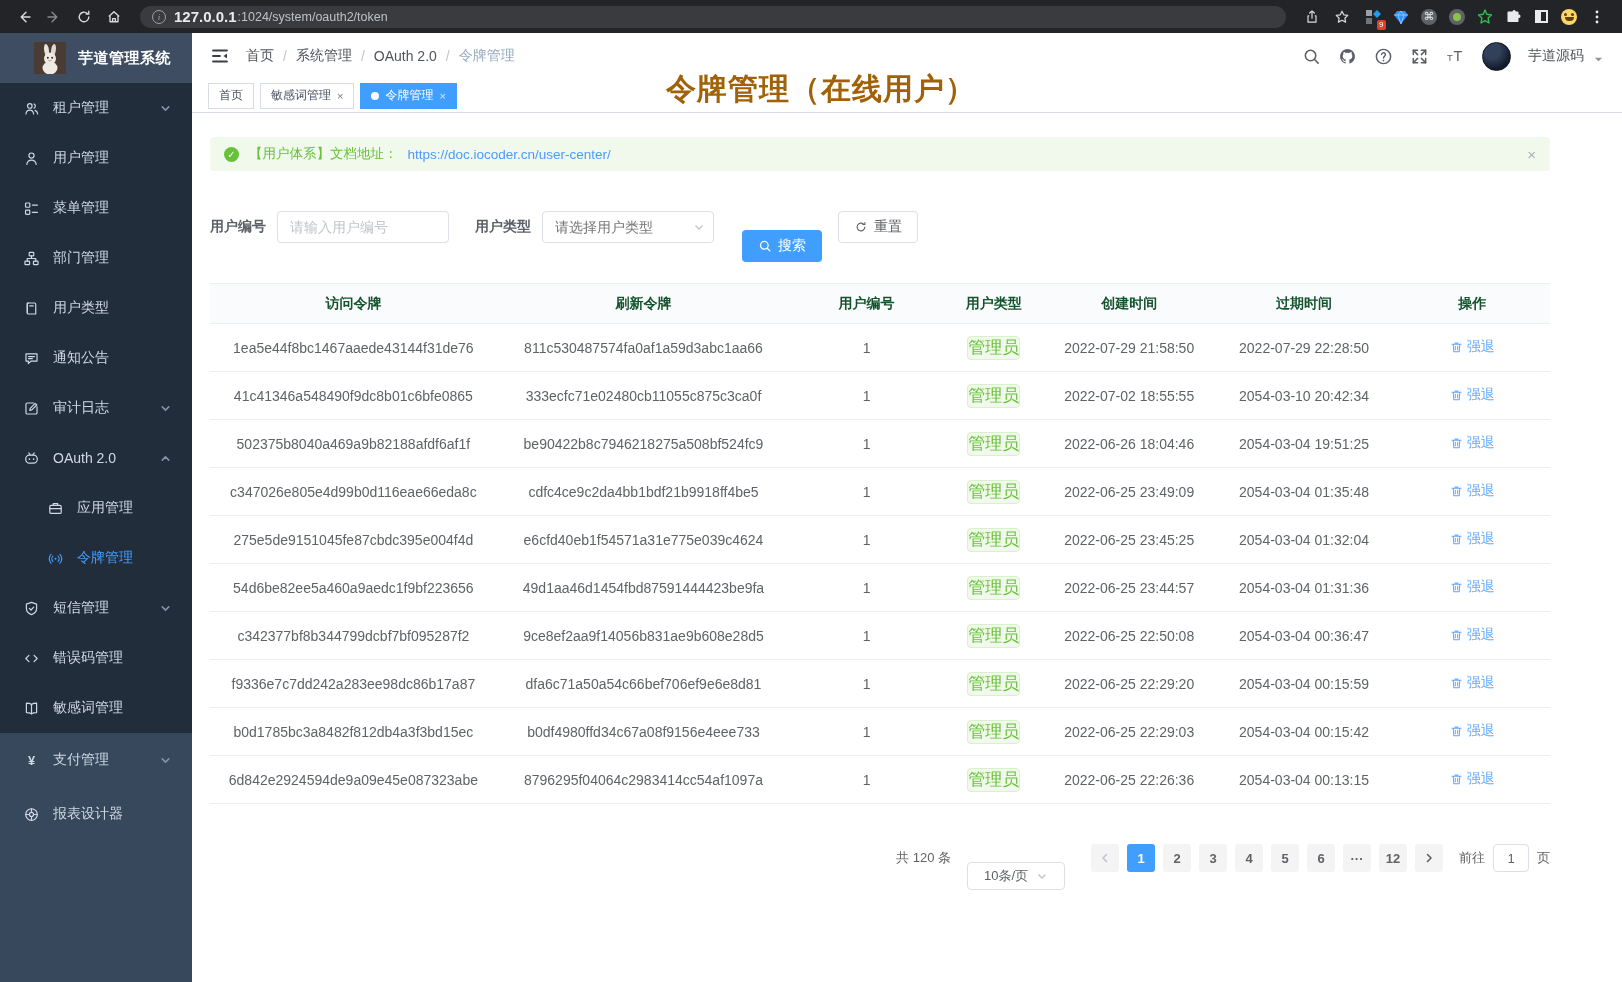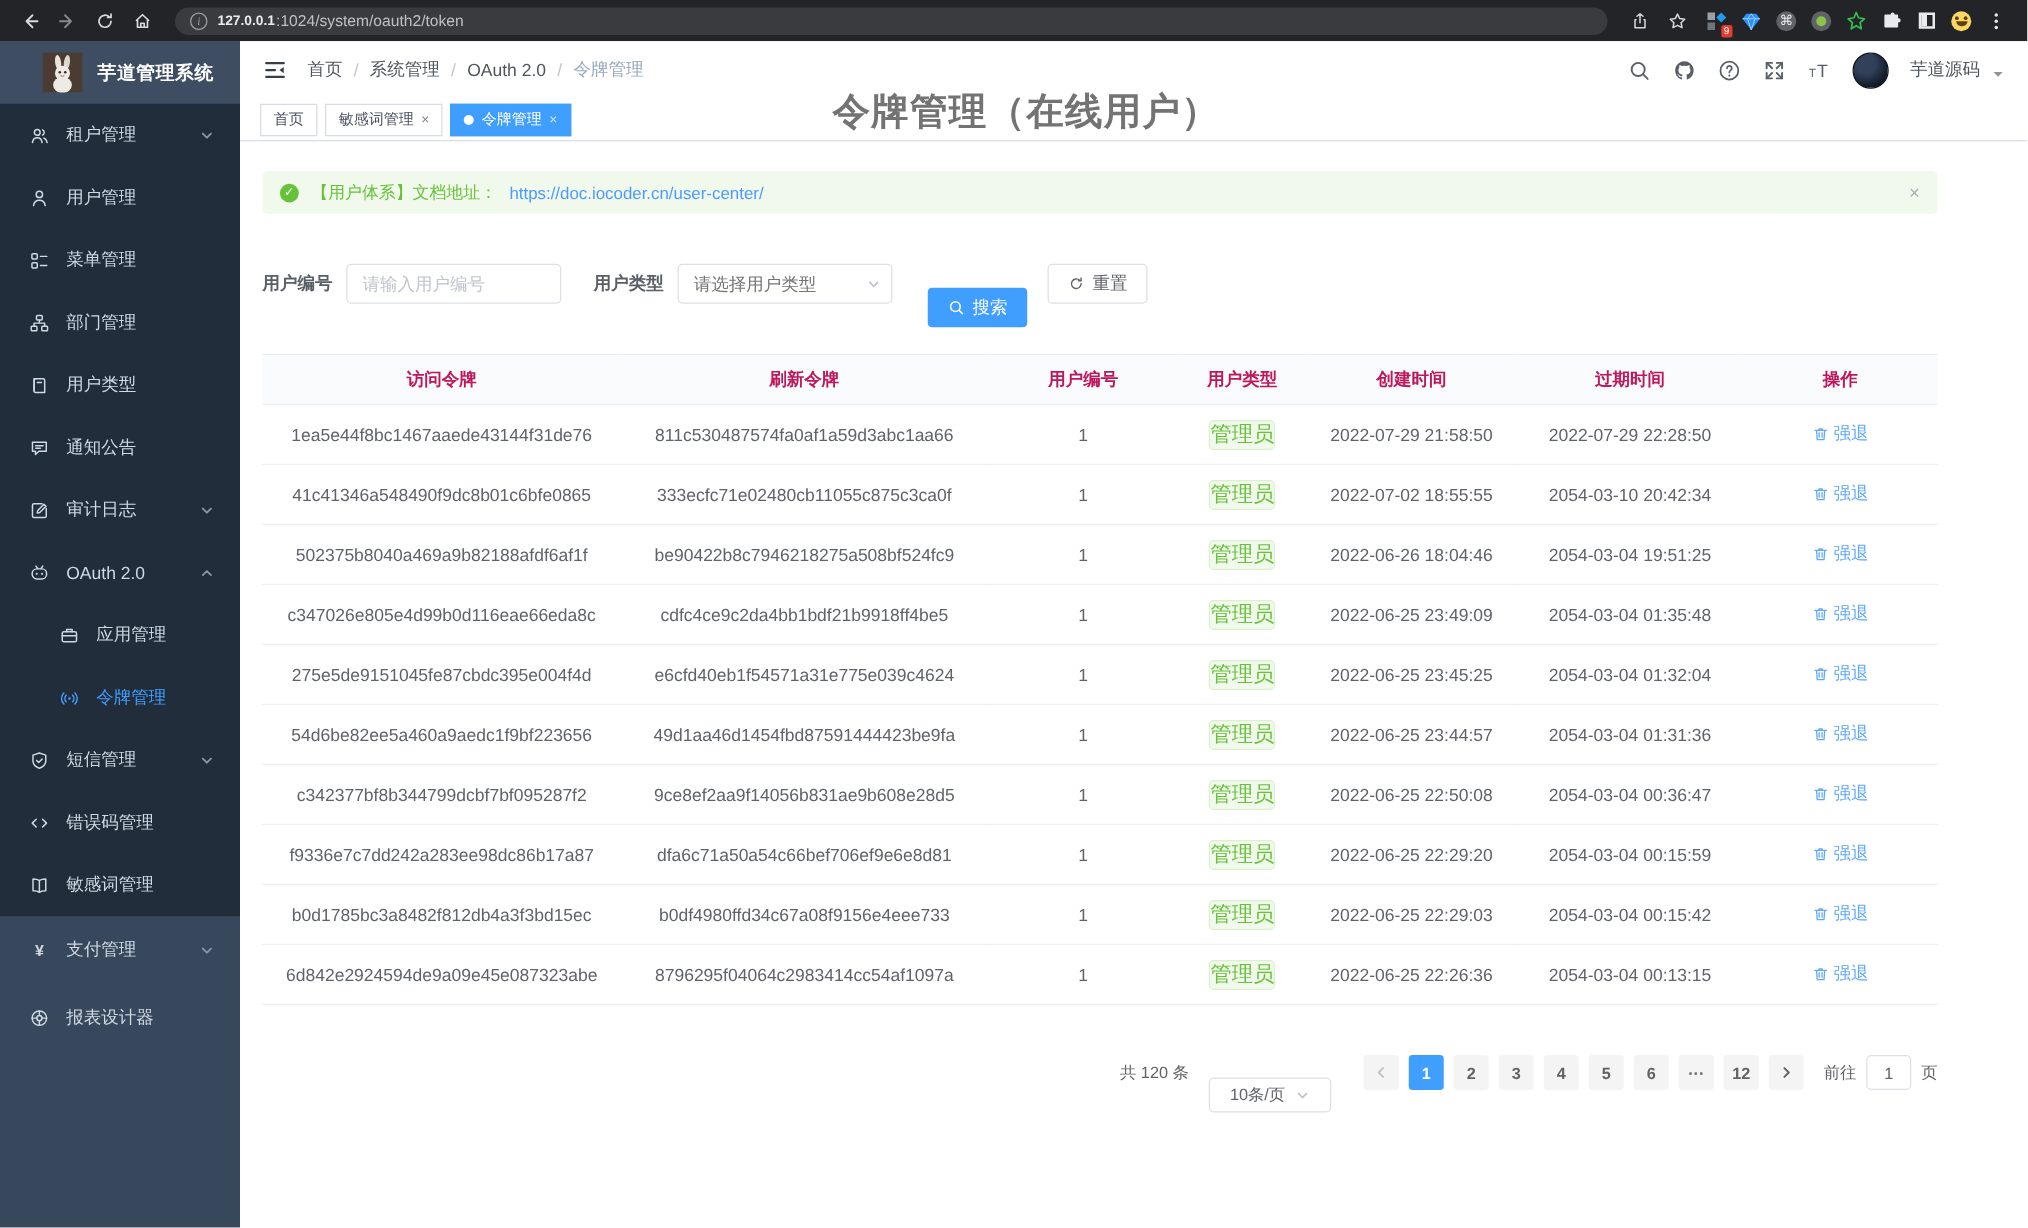--- a/index.html
+++ b/index.html
@@ -7,21 +7,21 @@
     font-family:"Liberation Sans","DejaVu Sans",sans-serif; }
 
   
   .browser-bar { height:33px; background:#232427; display:flex; align-items:center;
     padding:0 10px; gap:2px; }
   .bnav { width:28px; height:24px; display:flex; align-items:center; justify-content:center;
     color:#d8dadd; font-size:16px; border-radius:50%; flex:0 0 auto; }
   .bnav svg { width:16px; height:16px; }
   .url-pill { flex:1; height:22px; margin:0 10px; background:#3a3b3e; border-radius:12px;
     display:flex; align-items:center; padding:0 12px; gap:8px; min-width:0; }
-  .url-pill .host { color:#e8eaed; font-size:11px; font-weight:700; white-space:nowrap; }
+  .url-pill .host { color:#e8eaed; font-size:15px; font-weight:700; white-space:nowrap; }
   .url-pill .rest { color:#bdc1c6; font-size:12.5px; white-space:nowrap; }
   .info-glyph { width:14px; height:14px; border:1.2px solid #9aa0a6; border-radius:50%;
     color:#9aa0a6; font-size:9px; display:flex; align-items:center; justify-content:center;
     font-family:"Liberation Serif",serif; font-style:italic; flex:0 0 auto; }
   .ext-cluster { display:flex; align-items:center; gap:10px; padding:0 6px; }
   .ext { position:relative; width:18px; height:18px; display:flex; align-items:center;
     justify-content:center; font-size:13px; }
   .badge9 { position:absolute; right:-4px; bottom:-4px; background:#e33b2e; color:#fff;
     font-size:8px; padding:0 2.5px; border-radius:2px; line-height:10px; }
   .circ { width:16px; height:16px; border-radius:50%; background:#5f6368; color:#e8eaed;
@@ -106,21 +106,21 @@
   .gap24 { width:26px; }
   .btn { height:32px; border-radius:4px; font-size:14px; display:inline-flex; align-items:center;
     gap:6px; padding:0 15px; cursor:pointer; border:1px solid transparent;
     font-family:"Liberation Sans",sans-serif; }
   .btn svg { width:14px; height:14px; }
   .btn-primary { background:#409eff; color:#fff; margin-right:16px;margin-top:38px; }
   .btn-plain { background:#fff; color:#606266; border-color:#dcdfe6; }
 
   table.grid { width:100%; margin-top:21px; border-collapse:collapse; table-layout:fixed;
     font-size:14px; color:#5f6368; text-align:center; }
-  table.grid thead th { height:40px; font-weight:700; color:#be185d; font-size:14px;
+  table.grid thead th { height:40px; font-weight:700; color:#14532d; font-size:14px;
     background:#fafbfc; border-top:1px solid #ebeef5; border-bottom:1px solid #ebeef5; }
   table.grid tbody td { height:48px; border-bottom:1px solid #ebeef5; overflow:hidden;
     white-space:nowrap; }
   .tag-success { display:inline-block; padding:2px 0; font-size:17px; line-height:18px;
     color:#67c23a; background:#f0f9eb; border:1px solid #d9f1cd; border-radius:4px; }
   .act-link { color:#5ea9ff; display:inline-flex; align-items:center; gap:4px; font-size:14px;
     cursor:pointer; }
   .act-link svg { width:13px; height:13px; }
 
   .pager-row { margin-top:22px; display:flex; align-items:center; justify-content:flex-end;
@@ -374,21 +374,21 @@
             <circle cx="10" cy="10" r="6.8"></circle>
             <circle cx="10" cy="10" r="2.4"></circle>
             <path d="M10 3.2v4.4M10 12.4v4.4M3.2 10h4.4M12.4 10h4.4"></path>
           </svg>
           <span class="lbl">报表设计器</span>
         </div>
       </div>
   </aside>
 
   <div class="main">
-    <div class="annotation" id="annotation" style="color: #737373;">令牌管理（在线用户）</div>
+    <div class="annotation" id="annotation" style="color: #a16207;">令牌管理（在线用户）</div>
 
     <header class="app-header">
       <svg class="hamburger" viewBox="0 0 20 20" fill="none" stroke="currentColor" stroke-width="1.8" stroke-linecap="round">
         <path d="M3 4.5h14M3 10h7M3 15.5h14"></path>
           <path d="M17 7.5 13.5 10l3.5 2.5z" fill="currentColor" stroke="none"></path>
         </svg>
       <nav class="crumbs">
         <span class="crumb">首页</span>
         <span class="crumb-sep">/</span>
         <span class="crumb">系统管理</span>

